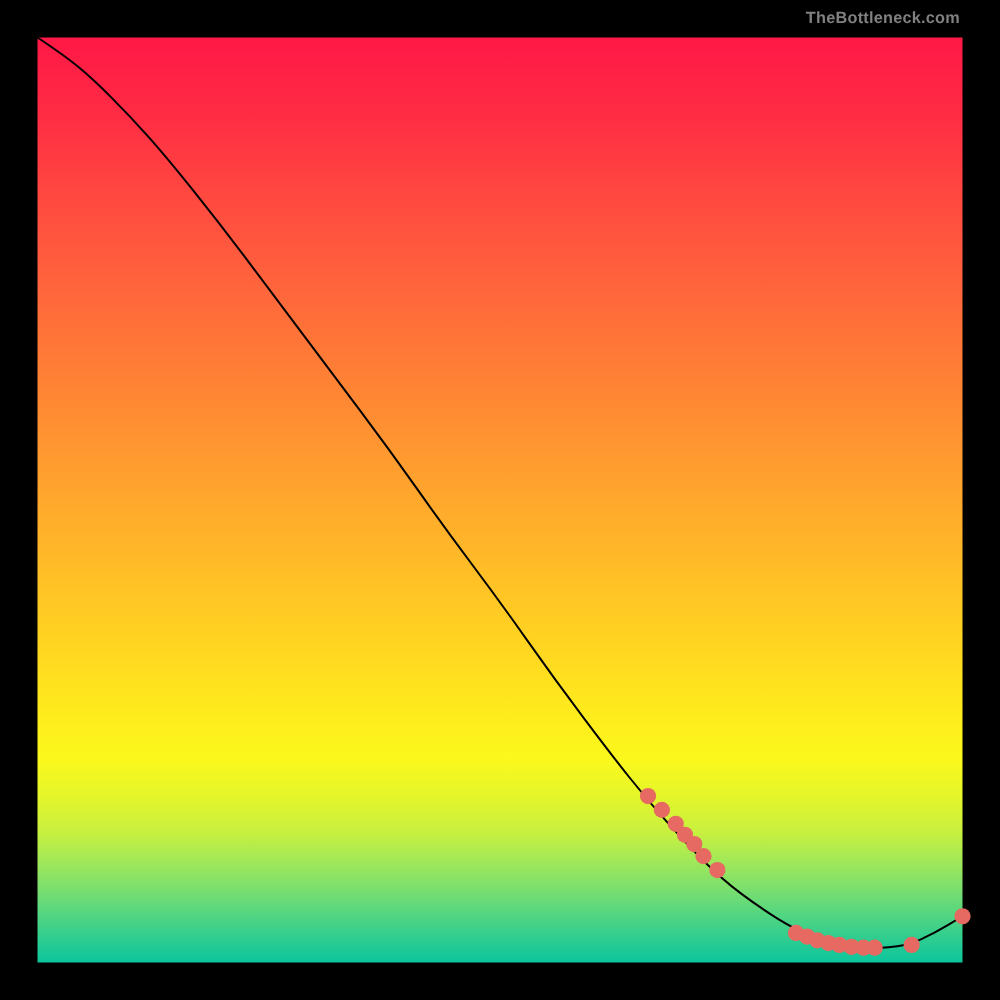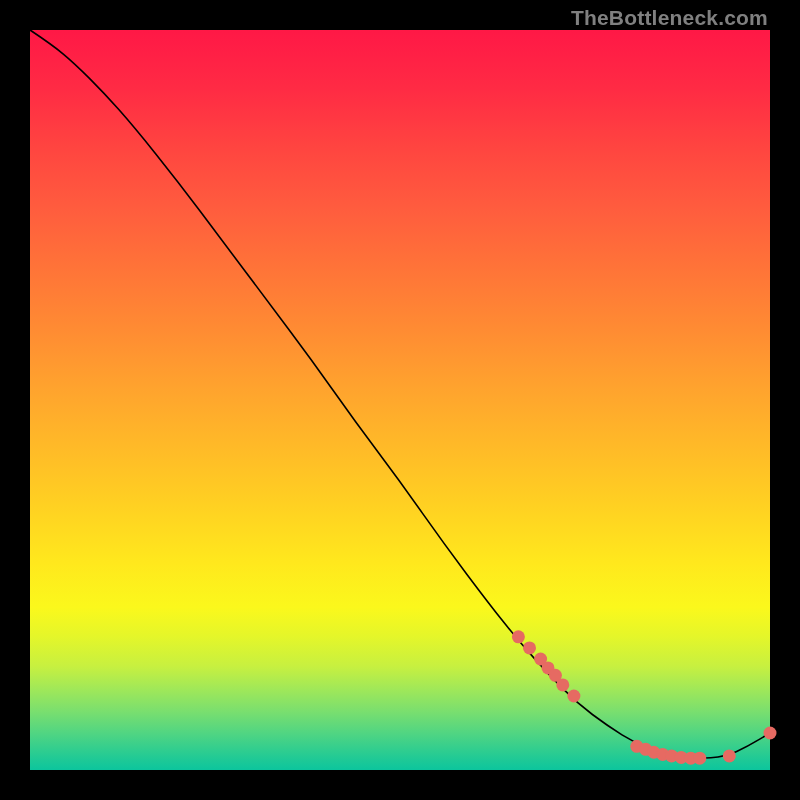--- a/index.html
+++ b/index.html
@@ -50,21 +50,21 @@
       #26cb93 98%,
       #0cc59d 100%
     );
   }
   .watermark {
     position: absolute;
     top: 6px;
     right: 32px;
     color: #808080;
     font-family: Arial, Helvetica, sans-serif;
-    font-size: 21px;
+    font-size: 13px;
     font-weight: 600;
     letter-spacing: 0.2px;
     pointer-events: none;
   }
   svg.curve {
     position: absolute;
     left: 0;
     top: 0;
     width: 740px;
     height: 740px;

